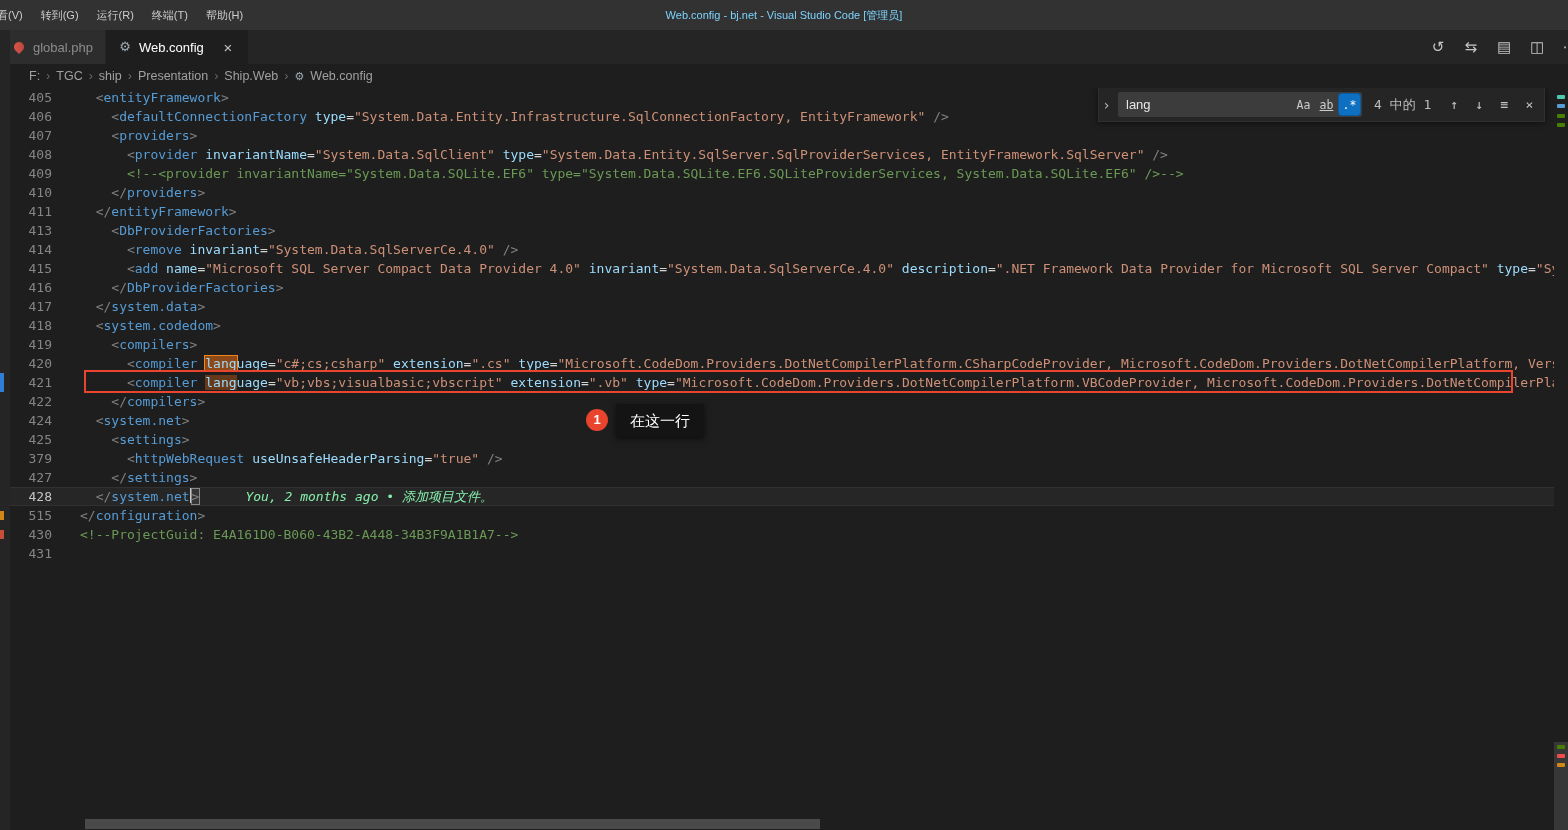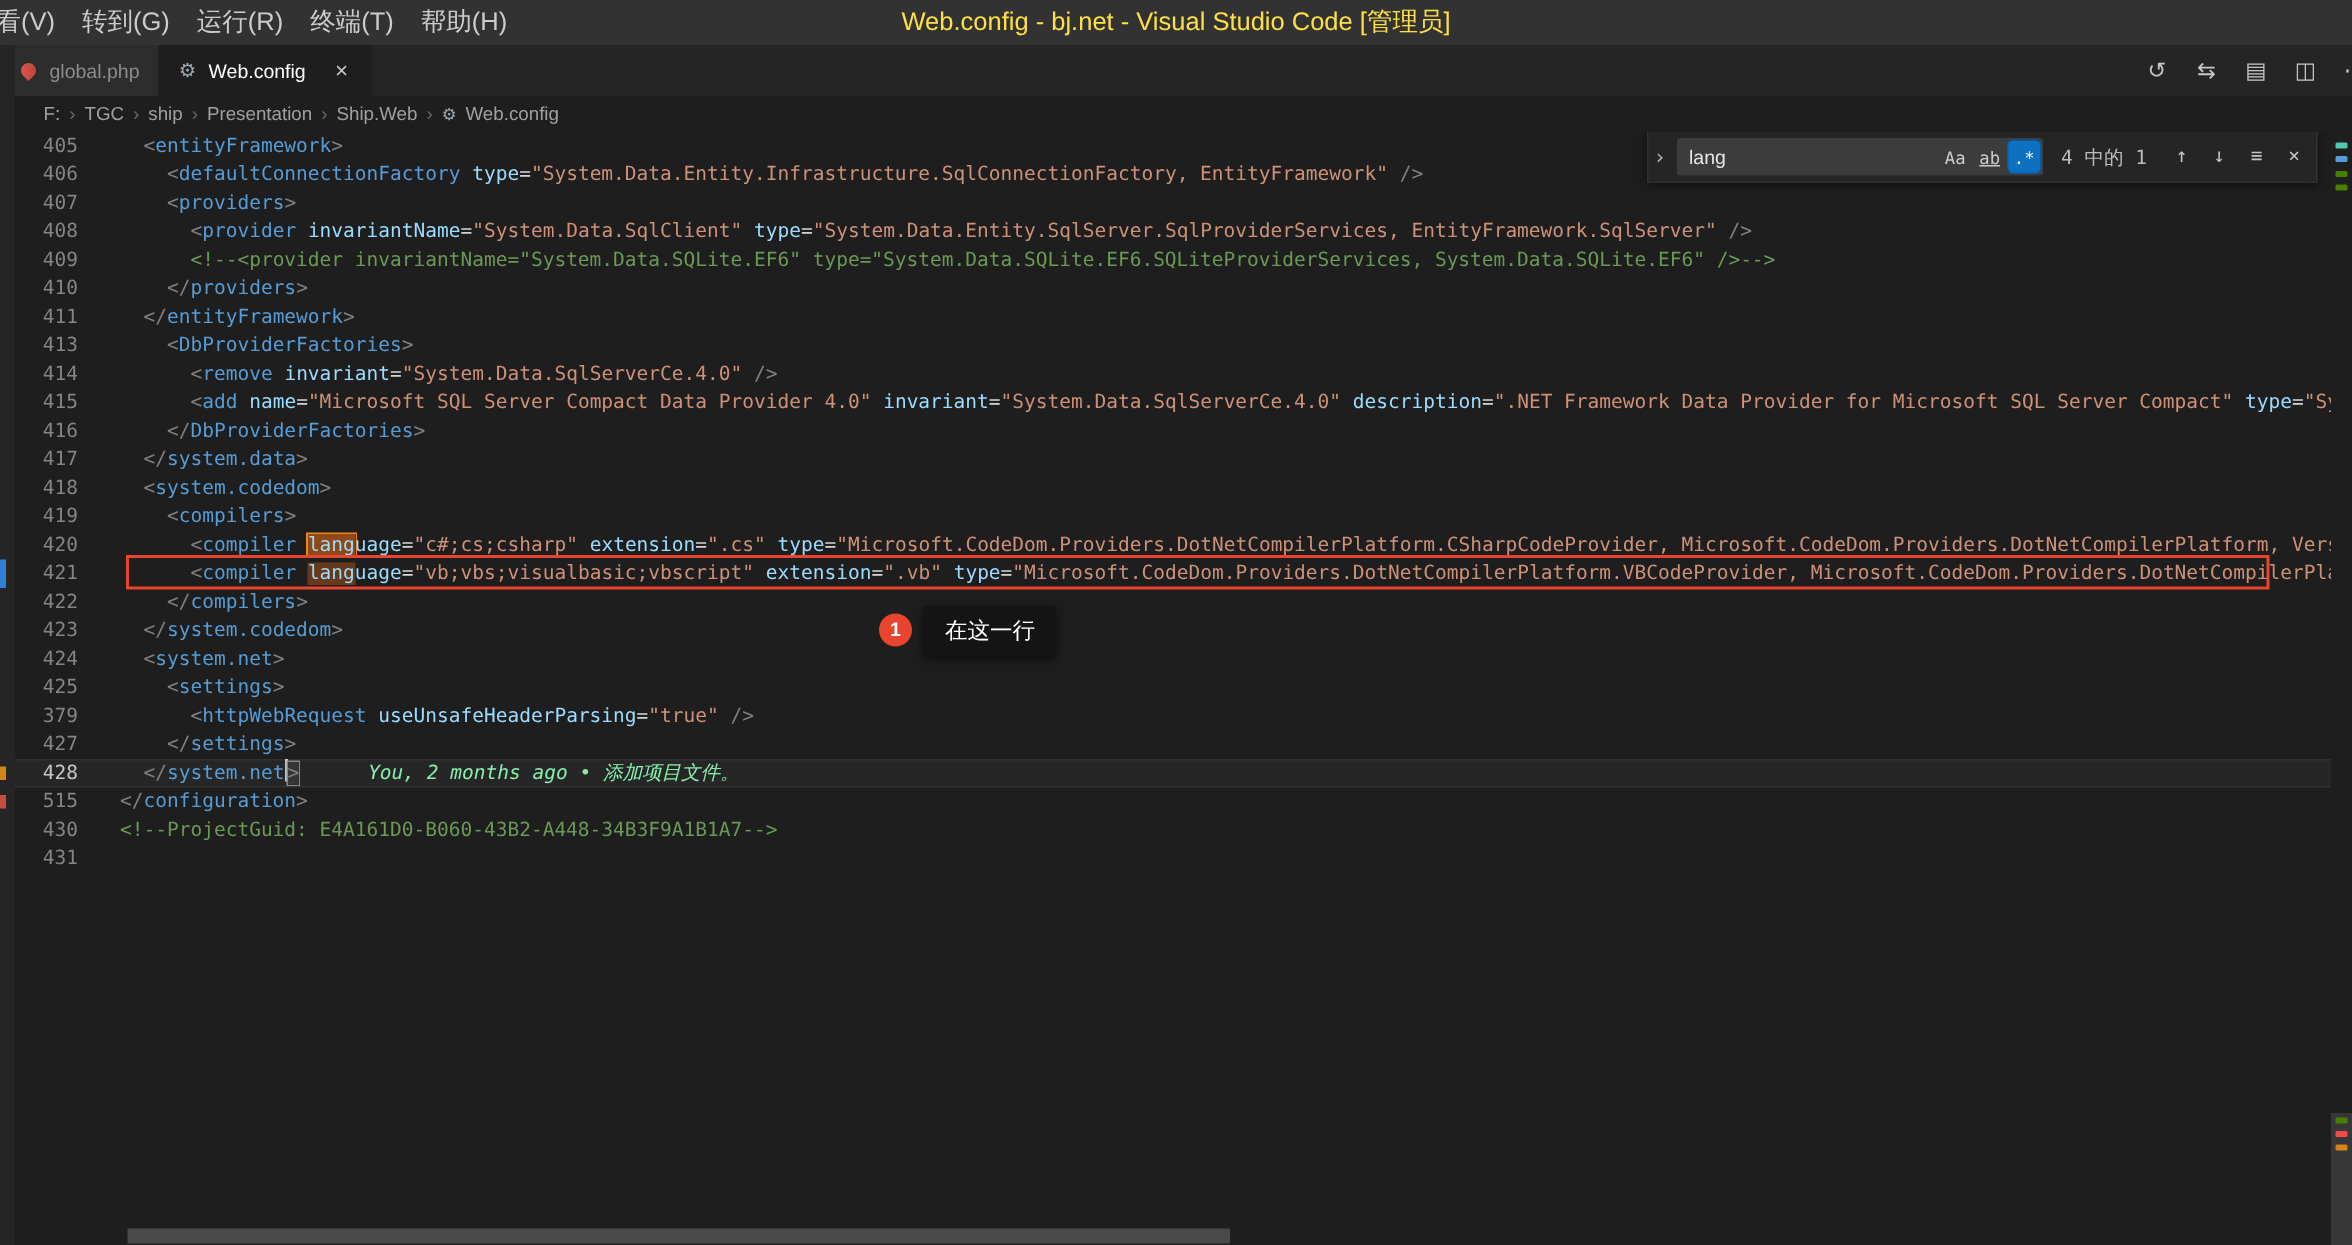--- a/index.html
+++ b/index.html
@@ -1,23 +1,23 @@
 <!DOCTYPE html>
 <html><head>
 <meta charset="utf-8">
 <style>
   html,body{margin:0;padding:0;background:#1e1e1e;}
   .window{position:relative;width:1568px;height:830px;overflow:hidden;background:#1e1e1e;
           font-family:"Liberation Sans",sans-serif;display:flex;flex-direction:column;color:#cccccc;}
 
   
-  .titlebar{height:30px;flex:none;background:#323233;display:flex;align-items:center;position:relative;font-size:17px;}
+  .titlebar{height:30px;flex:none;background:#323233;display:flex;align-items:center;position:relative;font-size:11px;}
   .menus{display:flex;margin-left:-12px;z-index:2;}
   .menu-item{padding:0 9px;line-height:30px;color:#cccccc;cursor:default;}
-  .title-center{position:absolute;left:0;right:0;top:0;height:30px;line-height:30px;text-align:center;color:#fde047;pointer-events:none;}
+  .title-center{position:absolute;left:0;right:0;top:0;height:30px;line-height:30px;text-align:center;color:#7dd3fc;pointer-events:none;}
 
   
   .tabbar{height:34px;flex:none;background:#252526;display:flex;align-items:stretch;}
   .tab{display:flex;align-items:center;padding:0 12px;gap:7px;font-size:13px;background:#2d2d2d;color:#8c8c8c;
        border-right:1px solid #252526;cursor:pointer;}
   .tab.active{background:#1e1e1e;color:#ffffff;}
   .tabicon{display:inline-flex;align-items:center;justify-content:center;width:14px;height:14px;flex:none;}
   .php-file-icon-shape{width:10px;height:10px;background:linear-gradient(135deg,#e0564a,#b8453c);
        border-radius:50% 50% 50% 0;transform:rotate(-45deg);}
   .gear-glyph{color:#9aa7b0;font-size:13px;line-height:14px;}
@@ -201,24 +201,20 @@
         </div>
         <div class="line">
           <div class="ln">421</div>
           <div class="lc"><span class="tk-w">      </span><span class="tk-p">&lt;</span><span class="tk-t">compiler</span><span class="tk-w"> </span><span class="tk-a match">lang</span><span class="tk-a">uage</span><span class="tk-w">=</span><span class="tk-v">"vb;vbs;visualbasic;vbscript"</span><span class="tk-w"> </span><span class="tk-a">extension</span><span class="tk-w">=</span><span class="tk-v">".vb"</span><span class="tk-w"> </span><span class="tk-a">type</span><span class="tk-w">=</span><span class="tk-v">"Microsoft.CodeDom.Providers.DotNetCompilerPlatform.VBCodeProvider, Microsoft.CodeDom.Providers.DotNetCompilerPlatf</span></div>
         </div>
         <div class="line">
           <div class="ln">422</div>
           <div class="lc"><span class="tk-w">    </span><span class="tk-p">&lt;/</span><span class="tk-t">compilers</span><span class="tk-p">&gt;</span></div>
         </div>
         <div class="line">
-          <div class="ln">423</div>
-          <div class="lc"><span class="tk-w">  </span><span class="tk-p">&lt;/</span><span class="tk-t">system.codedom</span><span class="tk-p">&gt;</span></div>
-        </div>
-        <div class="line">
           <div class="ln">424</div>
           <div class="lc"><span class="tk-w">  </span><span class="tk-p">&lt;</span><span class="tk-t">system.net</span><span class="tk-p">&gt;</span></div>
         </div>
         <div class="line">
           <div class="ln">425</div>
           <div class="lc"><span class="tk-w">    </span><span class="tk-p">&lt;</span><span class="tk-t">settings</span><span class="tk-p">&gt;</span></div>
         </div>
         <div class="line">
           <div class="ln">379</div>
           <div class="lc"><span class="tk-w">      </span><span class="tk-p">&lt;</span><span class="tk-t">httpWebRequest</span><span class="tk-w"> </span><span class="tk-a">useUnsafeHeaderParsing</span><span class="tk-w">=</span><span class="tk-v">"true"</span><span class="tk-w"> </span><span class="tk-p">/&gt;</span></div>

